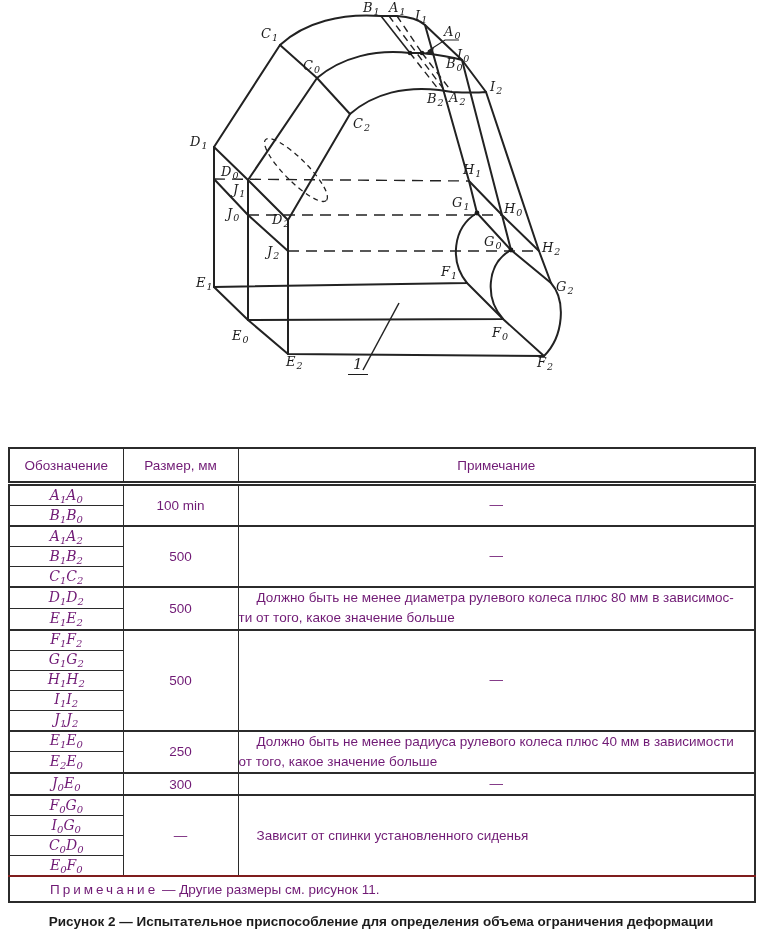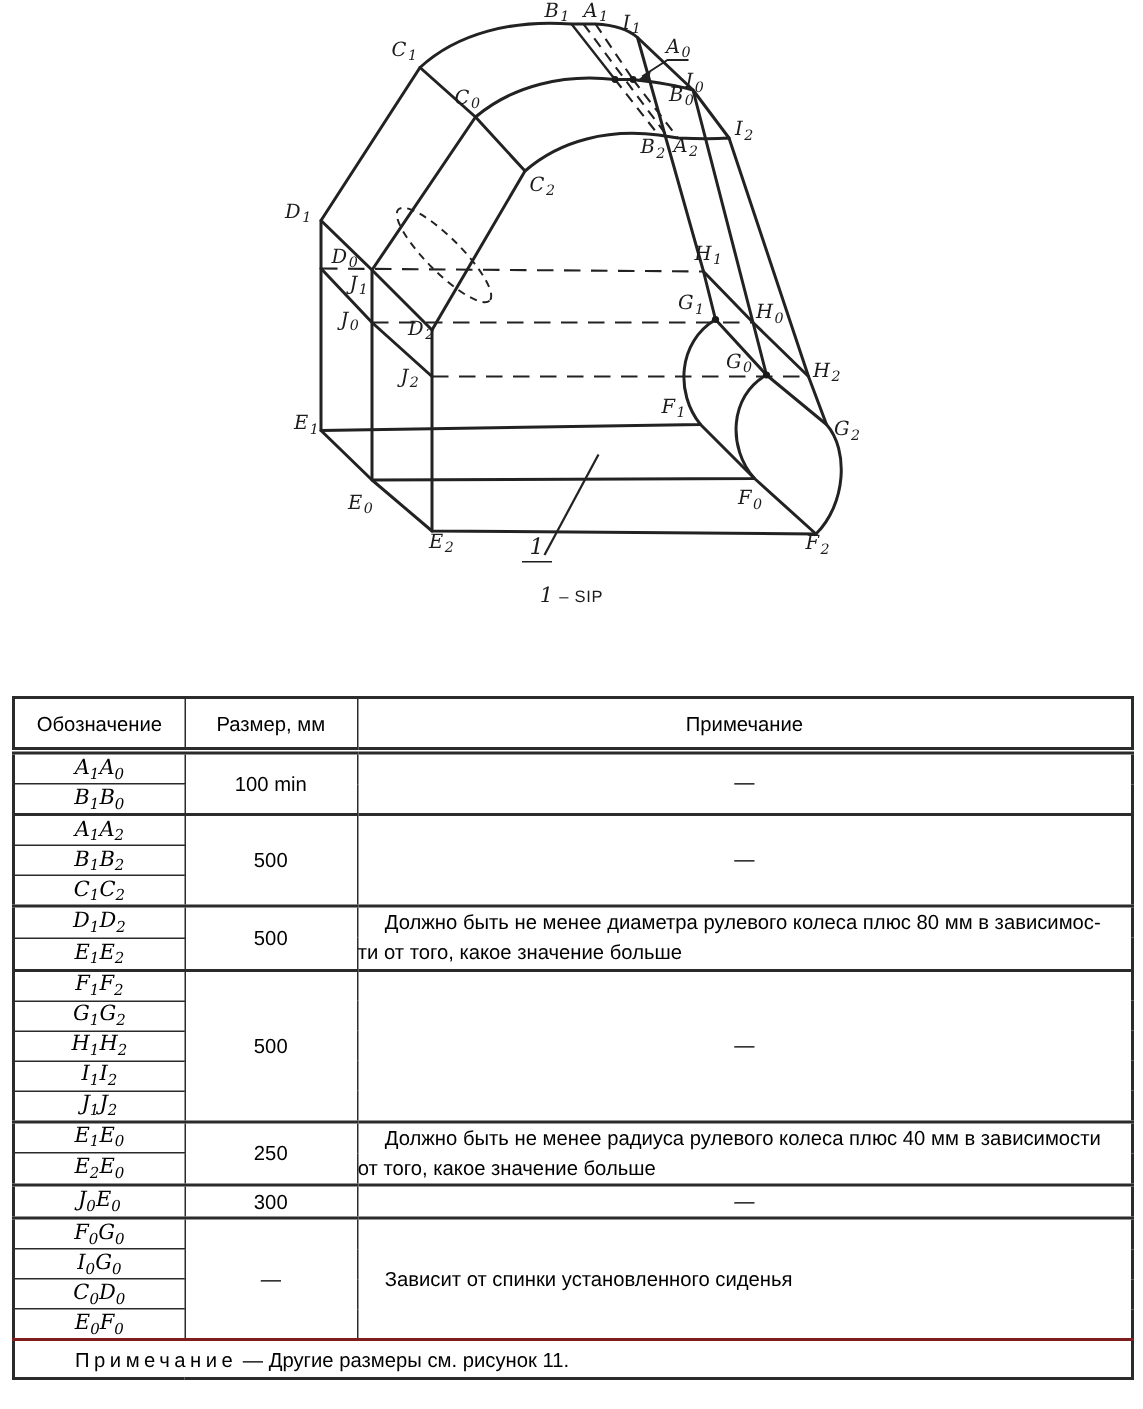--- a/index.html
+++ b/index.html
@@ -11,22 +11,22 @@
   .pt-label{position:absolute;font-family:"DejaVu Serif",serif;font-style:italic;
             font-size:13px;line-height:14px;white-space:nowrap;}
   .pt-label sub{font-size:9.5px;line-height:1;vertical-align:-3px;margin-left:1px;}
   .callout{position:absolute;left:348px;top:355px;font-family:"DejaVu Serif",serif;
            font-style:italic;font-size:15px;padding:0 5px 1px 5px;
            border-bottom:1.6px solid #1c1c1c;}
   .legend{position:absolute;left:0;top:388px;width:762px;text-align:center;}
   .legend .leg-num{font-family:"DejaVu Serif",serif;font-style:italic;font-size:14px;}
   .legend .leg-rest{font-size:11px;letter-spacing:0.5px;margin-left:4px;}
   
-  table.dim{position:absolute;left:8px;top:464px;width:746px;border-collapse:collapse;
-            table-layout:fixed;font-size:13.5px;color:#000000;
+  table.dim{position:absolute;left:8px;top:447px;width:746px;border-collapse:collapse;
+            table-layout:fixed;font-size:13.5px;color:#701a75;
             border:2px solid #2b2b2b;}
   table.dim th{border:1.5px solid #2b2b2b;border-bottom:5px double #2b2b2b;
                font-weight:normal;height:30px;text-align:center;vertical-align:middle;}
   table.dim td{border-left:1.5px solid #2b2b2b;border-right:1.5px solid #2b2b2b;
                height:19px;padding:0;vertical-align:middle;}
   td.des{text-align:center;font-family:"DejaVu Serif",serif;font-style:italic;
          font-size:14px;border-bottom:1px solid #2b2b2b;}
   td.des sub{font-size:10px;line-height:1;vertical-align:-3px;}
   td.size{text-align:center;}
   td.note{padding:1px 8px;line-height:1.5;}
@@ -94,23 +94,20 @@
         <div class="pt-label" style="left: 196px; top: 276px;"><span>E</span><sub>1</sub></div>
         <div class="pt-label" style="left: 556px; top: 280px;"><span>G</span><sub>2</sub></div>
         <div class="pt-label" style="left: 232px; top: 313px; margin-top: 16px;"><span>E</span><sub>0</sub></div>
         <div class="pt-label" style="left: 492px; top: 326px;"><span>F</span><sub>0</sub></div>
         <div class="pt-label" style="left: 286px; top: 355px;"><span>E</span><sub>2</sub></div>
         <div class="pt-label" style="left: 537px; top: 356px;"><span>F</span><sub>2</sub></div>
       </div>
 
     <div class="callout">1</div>
 
-    <div class="legend">
-      <span class="leg-num">1</span><span class="leg-rest">– SIP</span>
-    </div>
   </div>
 
   <table class="dim">
     <colgroup>
         <col style="width:114px">
         <col style="width:115px">
         <col style="width:517px">
       </colgroup>
     <thead>
       <tr>
@@ -195,13 +192,14 @@
     <tbody>
       <tr class="footer-row">
         <td colspan="3">
           <span class="fn-label">Примечание</span>
           <span>— Другие размеры см. рисунок 11.</span>
         </td>
       </tr>
     </tbody>
   </table>
 
+  <div class="caption">Рисунок 2 — Испытательное приспособление для определения объема ограничения деформации</div>
 </div>
 
 </body></html>

